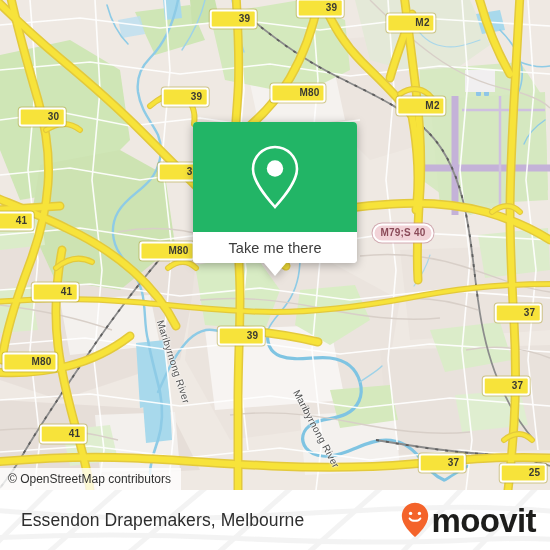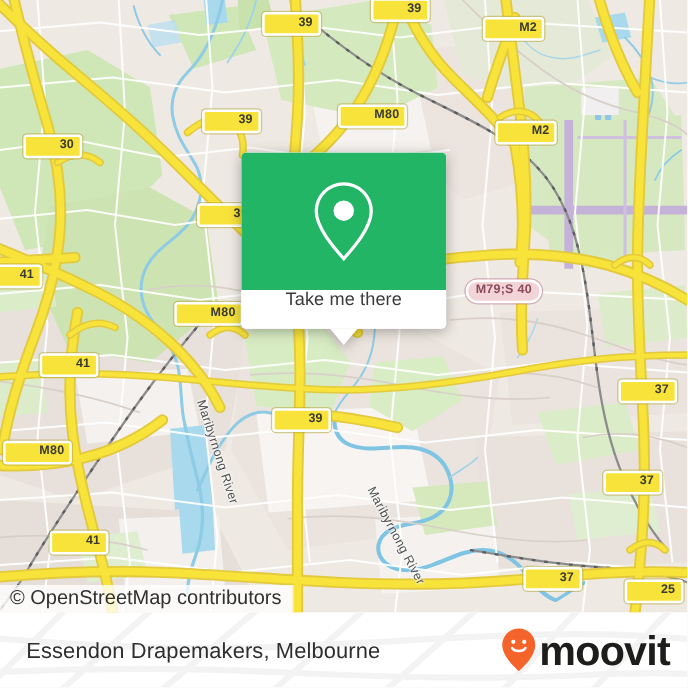--- a/index.html
+++ b/index.html
@@ -72,21 +72,21 @@
   }
 
   
   #attribution {
     position: absolute;
     left: 0;
     top: 468px;
     background: rgba(255,255,255,0.78);
     color: #303030;
     font-family: "Liberation Sans", sans-serif;
-    font-size: 16px;
+    font-size: 12px;
     line-height: 22px;
     padding: 0 10px 0 8px;
     white-space: nowrap;
   }
 
   
   #popup {
     position: absolute;
     left: 193px;
     top: 122px;
@@ -103,20 +103,21 @@
     background: #22b566;
     height: 110px;
     display: flex;
     align-items: center;
     justify-content: center;
   }
   #popup-action {
     background: #ffffff;
     height: 31px;
     display: flex;
+    align-items: center;
     justify-content: center;
     color: #3b3b3b;
     font-size: 14.5px;
     letter-spacing: 0.1px;
   }
   #popup-tail {
     position: absolute;
     left: 50%;
     top: 141px;
     width: 0; height: 0;

